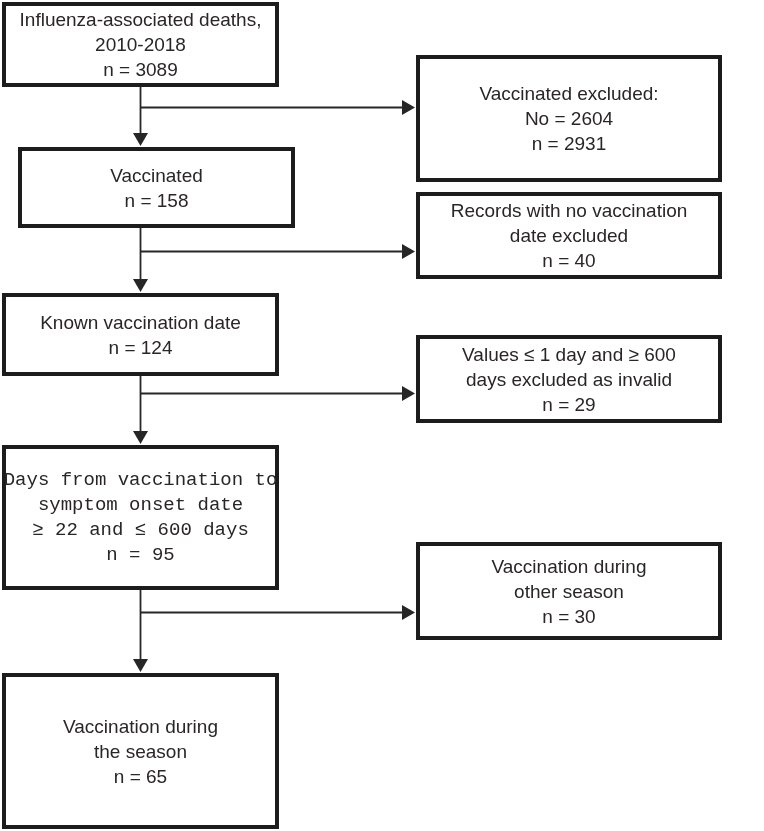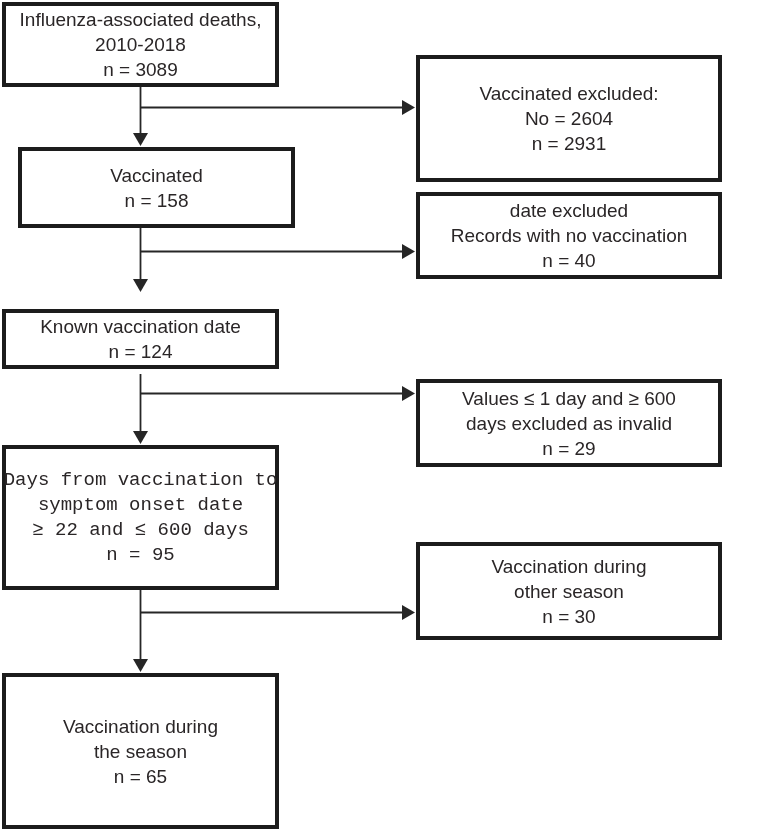--- a/index.html
+++ b/index.html
@@ -34,27 +34,27 @@
     font-size: 19px;
     line-height: 25px;
     color: #2a2627;
   }
   .box .line {
     white-space: nowrap;
   }
   
   .main-1 { left: 2px;   top: 2px;   width: 277px; height: 85px;  }
   .main-2 { left: 2px;   top: 147px; width: 277px; height: 81px; margin-left: 16px;  }
-  .main-3 { left: 2px;   top: 309px; width: 277px; height: 60px;  }
+  .main-3 { left: 2px;   top: 293px; width: 277px; height: 83px;  }
   .main-4 { left: 2px;   top: 445px; width: 277px; height: 145px; font-family: Liberation Mono, monospace; }
   .main-5 { left: 2px;   top: 673px; width: 277px; height: 156px; }
   
   .side-1 { left: 416px; top: 38px;  width: 306px; height: 127px; margin-top: 17px; }
   .side-2 { left: 416px; top: 192px; width: 306px; height: 87px;  }
-  .side-3 { left: 416px; top: 335px; width: 306px; height: 88px; margin-top: 44px;  }
+  .side-3 { left: 416px; top: 335px; width: 306px; height: 88px;  }
   .side-4 { left: 416px; top: 542px; width: 306px; height: 98px;  }
 </style>
 </head>
 <body>
 
 <div class="diagram">
 
   <svg class="connectors" width="764" height="831" viewBox="0 0 764 831">
     <g stroke="#262626" stroke-width="1.8" fill="none">
 
@@ -113,22 +113,22 @@
     <div class="line">n = 65</div>
   </div>
 
   <div class="box side-1">
     <div class="line">Vaccinated excluded:</div>
     <div class="line">No = 2604</div>
     <div class="line">n = 2931</div>
   </div>
 
   <div class="box side-2">
+    <div class="line">Records with no vaccination</div>
     <div class="line">date excluded</div>
-    <div class="line">Records with no vaccination</div>
     <div class="line">n = 40</div>
   </div>
 
   <div class="box side-3">
     <div class="line">Values ≤ 1 day and ≥ 600</div>
     <div class="line">days excluded as invalid</div>
     <div class="line">n = 29</div>
   </div>
 
   <div class="box side-4">

